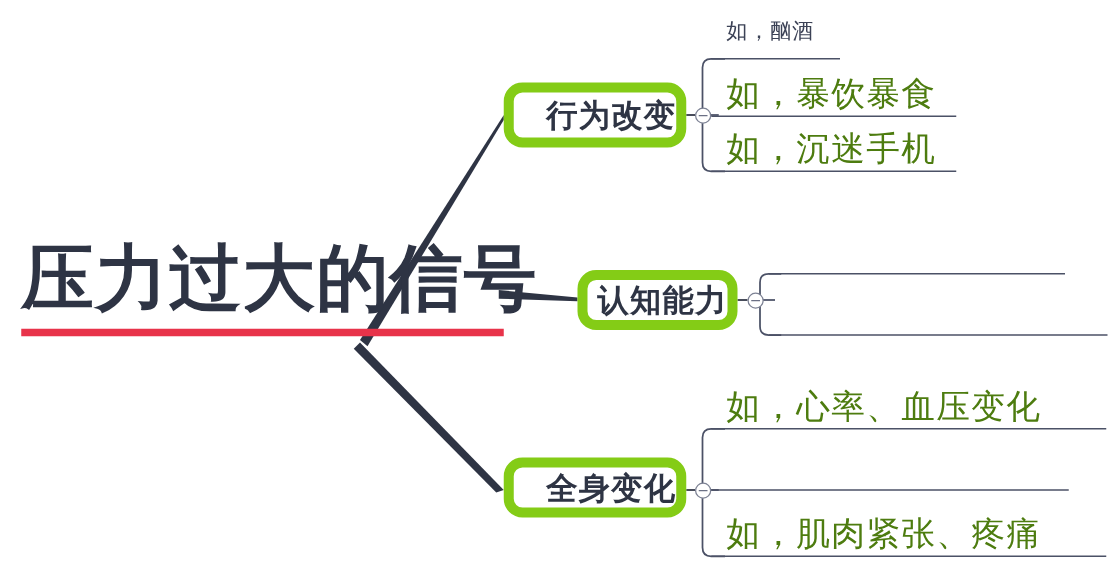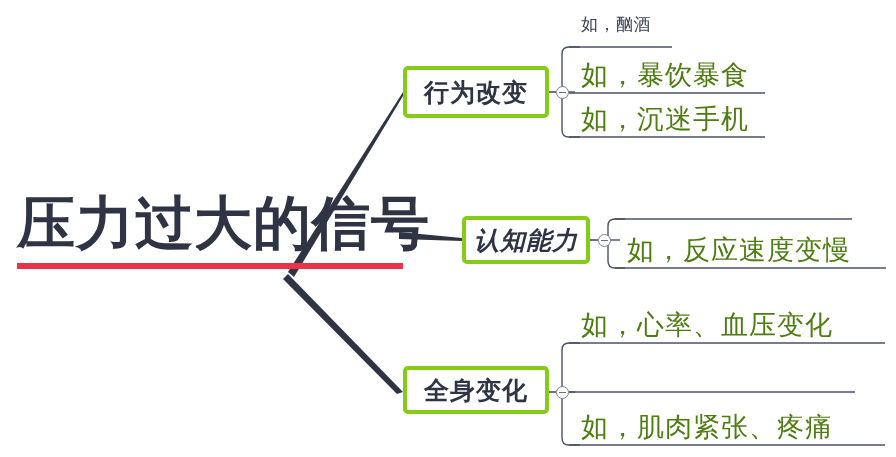--- a/index.html
+++ b/index.html
@@ -45,36 +45,36 @@
     margin-top: 9px;
     width: 386px;
     height: 6px;
     background: #e8334a;
   }
 
   
   .branch-box {
     position: absolute;
     box-sizing: border-box;
-    border: 4px solid #84cc16;
-    border-radius: 5px;
+    border: 8px solid #84cc16;
+    border-radius: 15px;
     background: #ffffff;
     display: flex;
     align-items: center;
-    justify-content: center;
+    justify-content: flex-end;
   }
   .branch-label {
     font-size: 25px;
     font-weight: bold;
     color: #2e3444;
     letter-spacing: 1px;
     white-space: nowrap;
   }
   #branch-box-1 { left: 403px; top: 66px;  width: 146px; height: 52px; }
-  #branch-box-2 { left: 462px; top: 216px; width: 128px; height: 48px; font-style: italic; }
+  #branch-box-2 { left: 462px; top: 216px; width: 128px; height: 48px; }
   #branch-box-3 { left: 403px; top: 366px; width: 146px; height: 48px; }
 
   
   .leaf {
     position: absolute;
     white-space: nowrap;
     color: #4d7c0f;
     font-size: 27px;
     line-height: 1;
     letter-spacing: 1px;
@@ -158,21 +158,20 @@
   <div class="leaf small" style="left:581px; top:16px;text-align:center;">如，酗酒</div>
   <div class="leaf" style="left:581px; top:62px;">如，暴饮暴食</div>
   <div class="leaf" style="left:581px; top:106px;">如，沉迷手机</div>
 
   <div class="branch-box" id="branch-box-2">
     <span class="branch-label">认知能力</span>
   </div>
   <div class="toggle" style="left:598px; top:234px;">
     <span class="bar"></span>
   </div>
-  <div class="leaf" style="left:627px; top:237px;">如，反应速度变慢</div>
 
   <div class="branch-box" id="branch-box-3">
     <span class="branch-label">全身变化</span>
   </div>
   <div class="toggle" style="left:556px; top:386px;">
     <span class="bar"></span>
   </div>
   <div class="leaf" style="left:581px; top:312px;">如，心率、血压变化</div>
   <div class="leaf" style="left:581px; top:414px;">如，肌肉紧张、疼痛</div>
 

